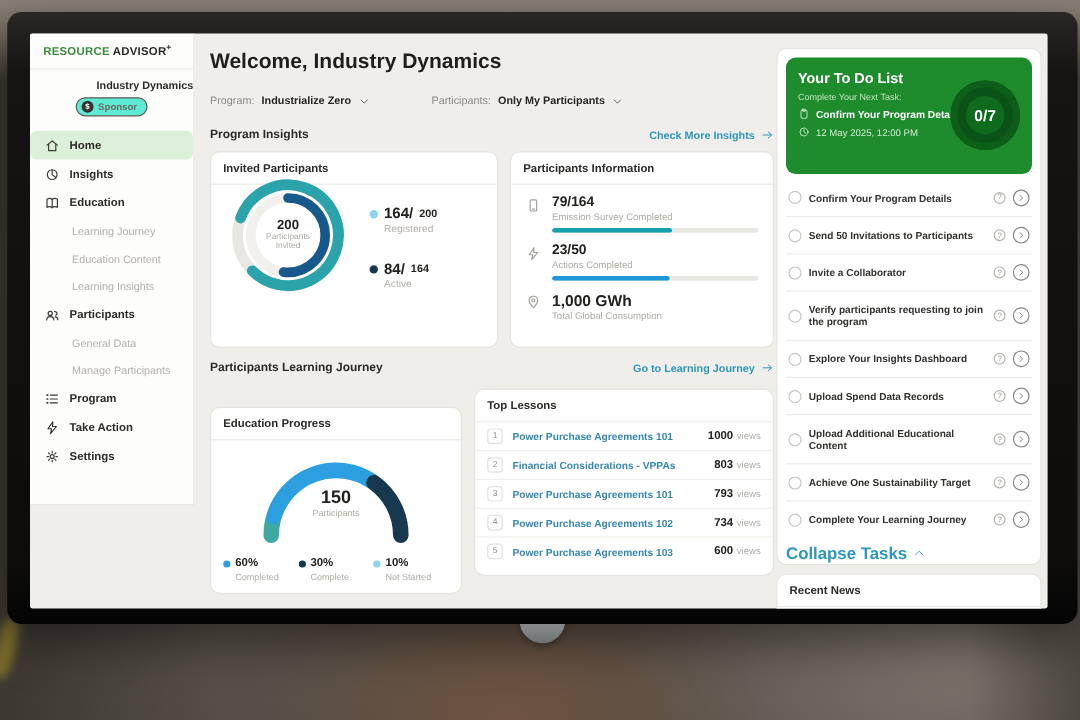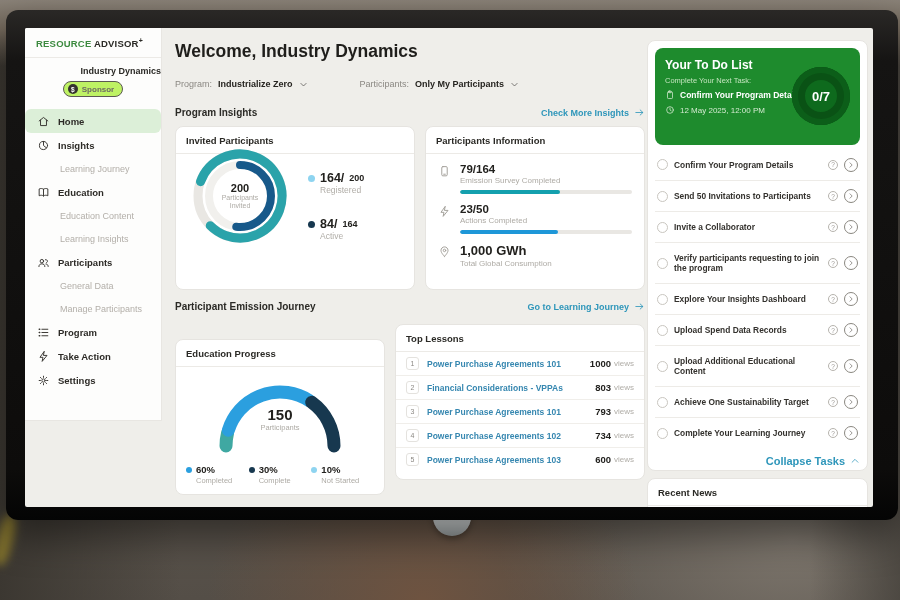--- a/index.html
+++ b/index.html
@@ -30,21 +30,21 @@
 
   
   .sidebar { position:absolute; left:0; top:0; width:137px; height:393px;
     background:#fdfdfc; border-right:1px solid #e8e6e2; border-bottom:1px solid #e8e6e2; }
   .logo { padding:9px 0 0 11px; font-size:9.5px; font-weight:800; letter-spacing:.2px; white-space:nowrap; }
   .logo .res { color:var(--logo-green); } .logo .adv { color:#2b2a26; }
   .logo sup { font-size:7px; }
   .logo-line { margin-top:8px; border-bottom:1px solid #eceae6; }
   .org { margin-top:8px; text-align:right; font-size:9px; font-weight:800; color:#2b2a26; }
   .sponsor { margin:5px auto 0; width:max-content; display:flex; align-items:center; gap:4px;
-    border:1px solid #5c5953; border-radius:10px; padding:2px 8px 2px 4px; background:#bef264; }
+    border:1px solid #5c5953; border-radius:10px; padding:2px 8px 2px 4px; background:#5eead4; }
   .sponsor .dot { width:10px; height:10px; border-radius:50%; background:#35332f; color:#fff;
     font-size:6.5px; font-weight:700; display:flex; align-items:center; justify-content:center; }
   .sponsor .lbl { font-size:8px; color:#6d6a64; font-weight:600; }
   .nav { margin-top:12px; }
   .nav-row { height:24px; display:flex; align-items:center; gap:8px; padding:0 8px 0 12px;
     font-size:9.5px; font-weight:700; color:#2d2b27; cursor:pointer; }
   .nav-row.active { background:var(--active-bg); border-radius:6px; }
   .nav-row.sub { padding-left:35px; font-weight:400; color:#b3afa9; font-size:9px; height:23px; }
   .nav-row svg { width:13px; height:13px; color:#3a3833; flex:none; }
 
@@ -128,22 +128,22 @@
   .task { display:flex; align-items:center; gap:6px; padding:0 2px; height:31px; border-top:1px solid #edebe7; cursor:pointer; }
   .task:first-child { border-top:none; }
   .task.tall { height:41px; }
   .task .chk { width:11px; height:11px; border:1.4px solid #c9c6c0; border-radius:50%; flex:none; }
   .task .tl { flex:1; font-size:8.4px; font-weight:600; color:#33312d; line-height:10px; }
   .task .qi { width:10px; height:10px; border:1px solid #b6b3ad; border-radius:50%; color:#9b9893;
     font-size:6.5px; display:flex; align-items:center; justify-content:center; flex:none; }
   .task .go { width:14px; height:14px; border:1.3px solid #8a8780; border-radius:50%; color:#55534e;
     display:flex; align-items:center; justify-content:center; flex:none; }
   .task .go svg { width:8px; height:8px; }
-  .collapse { height:25px; display:flex; align-items:center; justify-content:flex-end; gap:5px;
-    font-size:11px; font-weight:700; color:var(--link); cursor:pointer; }
+  .collapse { height:25px; display:flex; align-items:center; justify-content:flex-start; gap:5px;
+    font-size:14px; font-weight:700; color:var(--link); cursor:pointer; }
   .collapse svg { width:10px; height:10px; }
   .news-card { position:absolute; left:0; top:450px; width:221px; height:50px;
     background:#fff; border:1px solid #e6e4e0; border-radius:8px; }
   .news-h { padding:8px 10px 7px; border-bottom:1px solid #eceae6; font-size:9.5px; font-weight:800; color:#2b2a26; }
 
   svg.icon { fill:none; stroke:currentColor; stroke-width:1.8; stroke-linecap:round; stroke-linejoin:round; }
 </style>
 </head>
 <body>
 
@@ -172,29 +172,29 @@
             </svg>
         <span>Home</span>
       </div>
       <div class="nav-row">
         <svg class="icon" viewBox="0 0 24 24">
               <circle cx="12" cy="12" r="7.5"></circle>
               <path d="M12 4.5 V12 L17.5 16.5"></path>
             </svg>
         <span>Insights</span>
       </div>
+      <div class="nav-row">
+        <svg class="icon" viewBox="0 0 24 24">
+              <path d="M12 6 C10 4.2 6.5 4.2 4 5.5 V18 C6.5 16.7 10 16.7 12 18.5 C14 16.7 17.5 16.7 20 18 V5.5 C17.5 4.2 14 4.2 12 6 Z"></path>
+              <path d="M12 6 V18.5"></path>
+            </svg>
+        <span>Education</span>
+      </div>
       <div class="nav-row sub">
         <span>Learning Journey</span>
-      </div>
-      <div class="nav-row">
-        <svg class="icon" viewBox="0 0 24 24">
-              <path d="M12 6 C10 4.2 6.5 4.2 4 5.5 V18 C6.5 16.7 10 16.7 12 18.5 C14 16.7 17.5 16.7 20 18 V5.5 C17.5 4.2 14 4.2 12 6 Z"></path>
-              <path d="M12 6 V18.5"></path>
-            </svg>
-        <span>Education</span>
       </div>
       <div class="nav-row sub">
         <span>Education Content</span>
       </div>
       <div class="nav-row sub">
         <span>Learning Insights</span>
       </div>
       <div class="nav-row">
         <svg class="icon" viewBox="0 0 24 24">
               <circle cx="9" cy="9.5" r="3.2"></circle>
@@ -326,21 +326,21 @@
         <svg class="icon" viewBox="0 0 24 24">
               <path d="M12 21 C12 21 5.5 14.8 5.5 10 C5.5 6.4 8.4 3.5 12 3.5 C15.6 3.5 18.5 6.4 18.5 10 C18.5 14.8 12 21 12 21 Z"></path>
               <circle cx="12" cy="10" r="2.3"></circle>
             </svg>
         <div class="sval" style="font-size:13px">1,000 GWh</div>
         <div class="slab">Total Global Consumption</div>
       </div>
     </div>
 
     <div class="sec-row r2">
-      <span class="sec-title">Participant Emission Journey</span>
+      <span class="sec-title">Participants Learning Journey</span>
       <span class="sec-link">
         <span>Go to Learning Journey</span>
         <svg class="icon" viewBox="0 0 24 24">
               <path d="M4 12 H19"></path>
               <path d="M13.5 6.5 L19.5 12 L13.5 17.5"></path>
             </svg>
       </span>
     </div>
 
     <div class="card card-edu">

